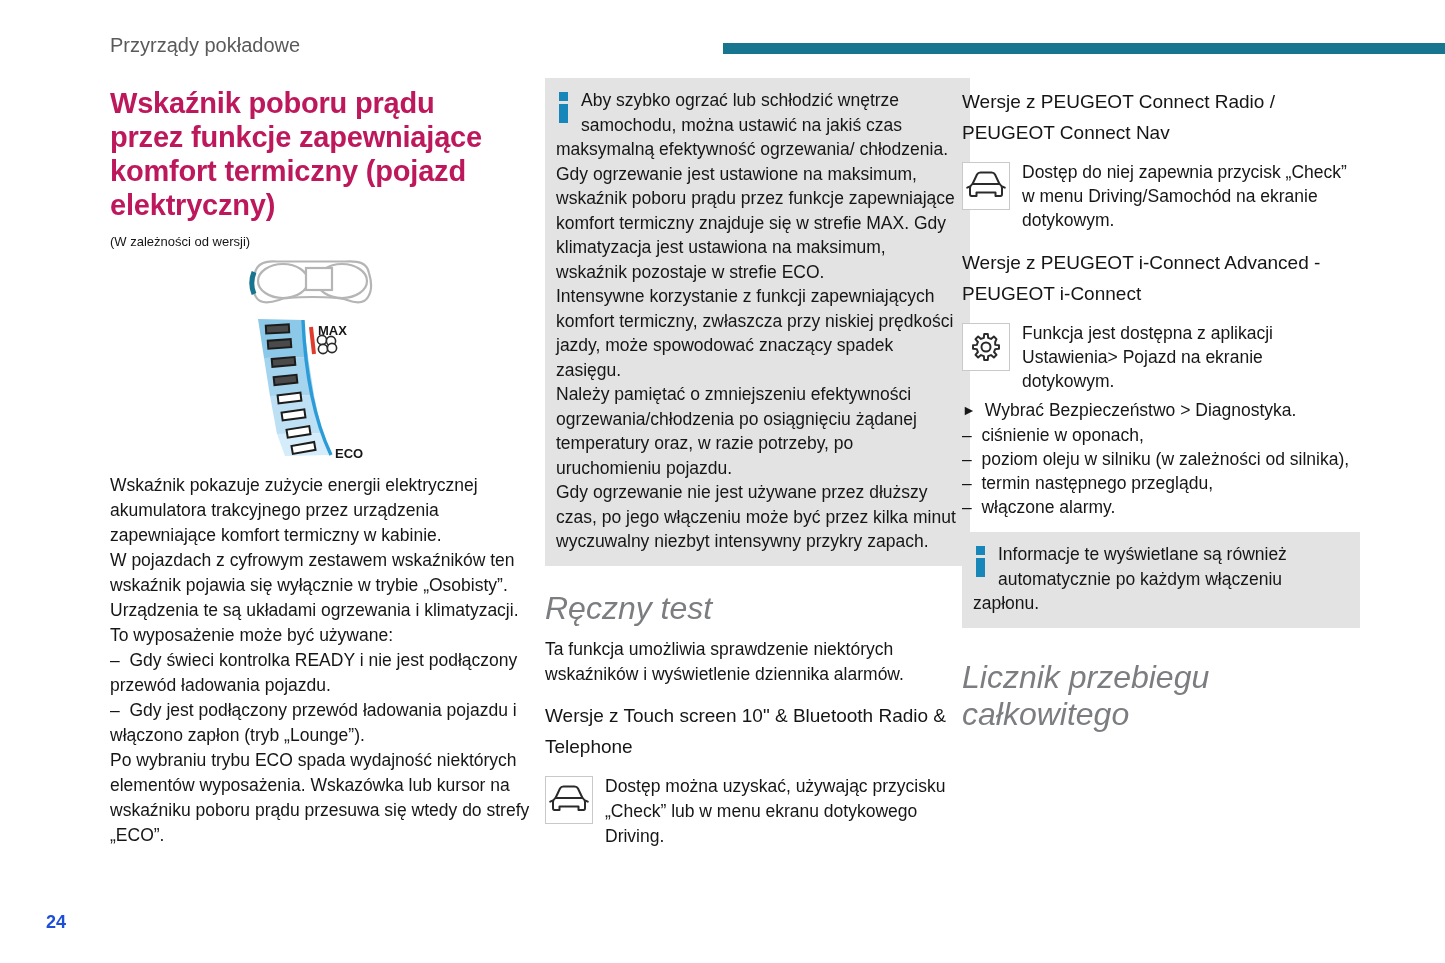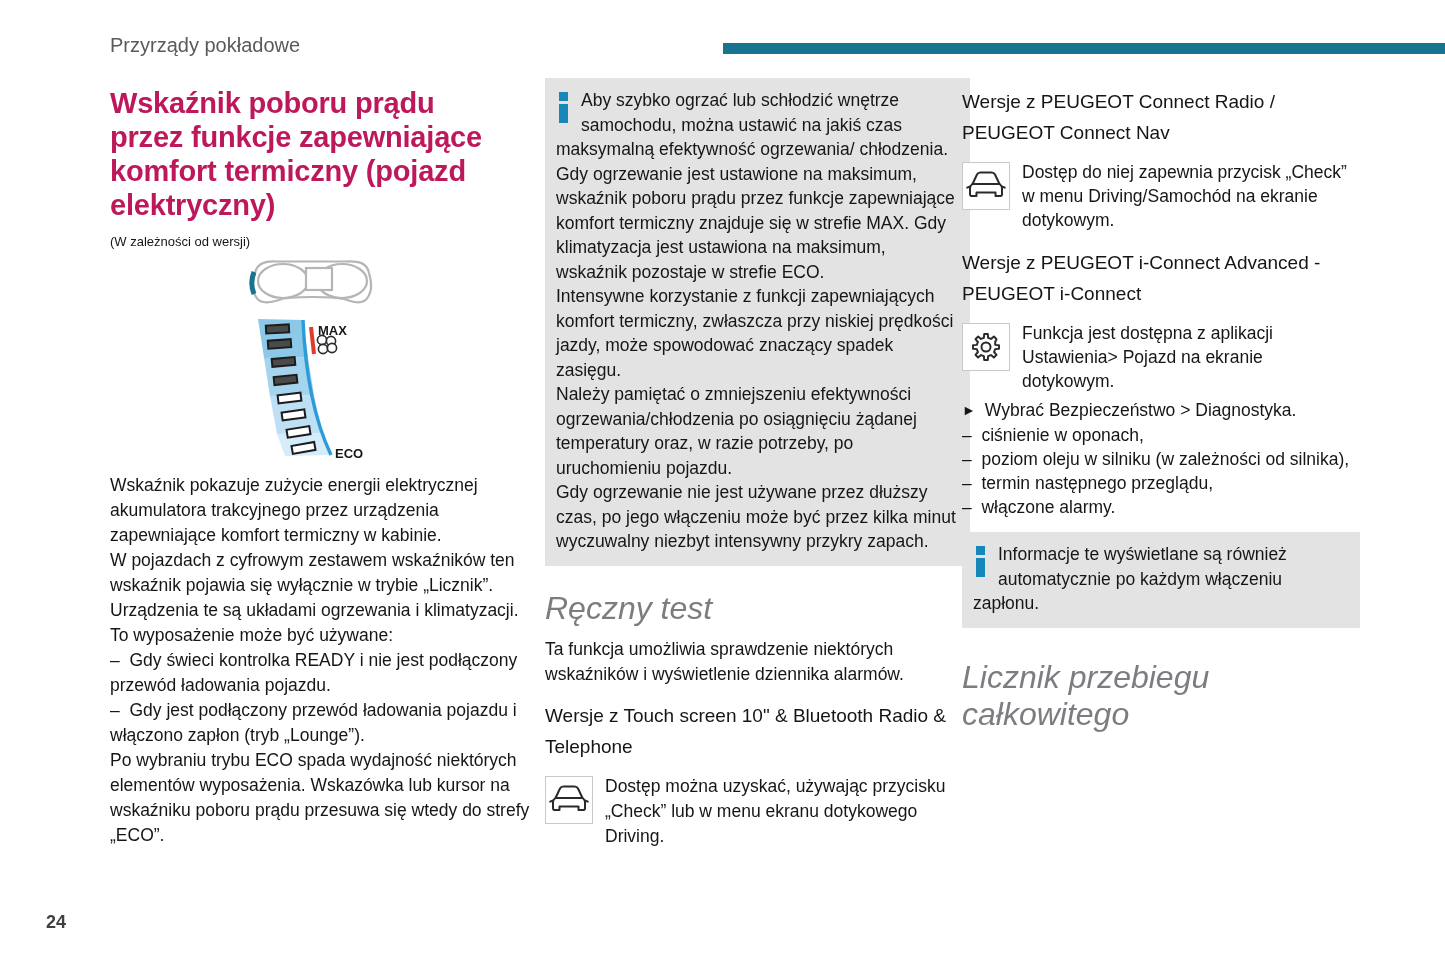--- a/index.html
+++ b/index.html
@@ -39,21 +39,21 @@
   .note{margin-top:12px;}
   .note::after{content:"";display:block;clear:both;}
   .action-line{margin-top:5px;}
   .bullet{display:inline-block;font-size:14px;margin-right:9px;transform:translateY(-1px);}
   .mt13{margin-top:13px;} .mt15{margin-top:15px;} .mt10{margin-top:10px;}
   .mt24{margin-top:24px;} .mt3{margin-top:3px;}
   .right-info-box{margin-top:13px;}
   .right-section-title{margin-top:31px;}
   .right-body{margin-top:11px;line-height:25px;}
   
-  .page-number{position:absolute;left:46px;top:912px;font-size:18px;font-weight:700;color:#404040;}
+  .page-number{position:absolute;left:46px;top:912px;font-size:18px;font-weight:700;color:#1d4ed8;}
 </style>
 </head>
 <body>
 
 <div class="page" style="--accent_teal: #17758f; --info_blue: #1787ba; --box_gray: #e3e3e3; --heading_gray: #7b7d80; --text_dark: #161616; --figure_outline_gray: #b5b5b5; --gauge_blue: #2b9cd8; --gauge_red: #e03c2d;">
 
   <div class="header-label">Przyrządy pokładowe</div>
   <div class="top-bar"></div>
 
   <div class="col col-left">
@@ -95,21 +95,21 @@
         <circle cx="79" cy="83" r="4.6"></circle>
         <circle cx="88" cy="84" r="4.6"></circle>
         <circle cx="80" cy="92" r="4.6"></circle>
         <circle cx="89" cy="91" r="4.6"></circle>
       </g>
       <text x="92" y="201" font-family="Liberation Sans, DejaVu Sans, sans-serif" font-size="13" font-weight="bold" fill="#161616">ECO</text>
     </svg>
 
     <div style="margin-top:4px;">
       <p>Wskaźnik pokazuje zużycie energii elektrycznej akumulatora trakcyjnego przez urządzenia zapewniające komfort termiczny w kabinie.</p>
-      <p>W pojazdach z cyfrowym zestawem wskaźników ten wskaźnik pojawia się wyłącznie w trybie „<b>Licznik</b>”.</p>
+      <p>W pojazdach z cyfrowym zestawem wskaźników ten wskaźnik pojawia się wyłącznie w trybie „<b>Osobisty</b>”.</p>
       <p>Urządzenia te są układami ogrzewania i klimatyzacji.</p>
       <p>To wyposażenie może być używane:</p>
       <p>–&nbsp;&nbsp;Gdy świeci kontrolka <b>READY</b> i nie jest podłączony przewód ładowania pojazdu.</p>
       <p>–&nbsp;&nbsp;Gdy jest podłączony przewód ładowania pojazdu i włączono zapłon (tryb „Lounge”).</p>
       <p>Po wybraniu trybu <b>ECO</b> spada wydajność niektórych elementów wyposażenia. Wskazówka lub kursor na wskaźniku poboru prądu przesuwa się wtedy do strefy „<b>ECO</b>”.</p>
     </div>
   </div>
 
   <div class="col col-mid">
     <div class="info-box">

